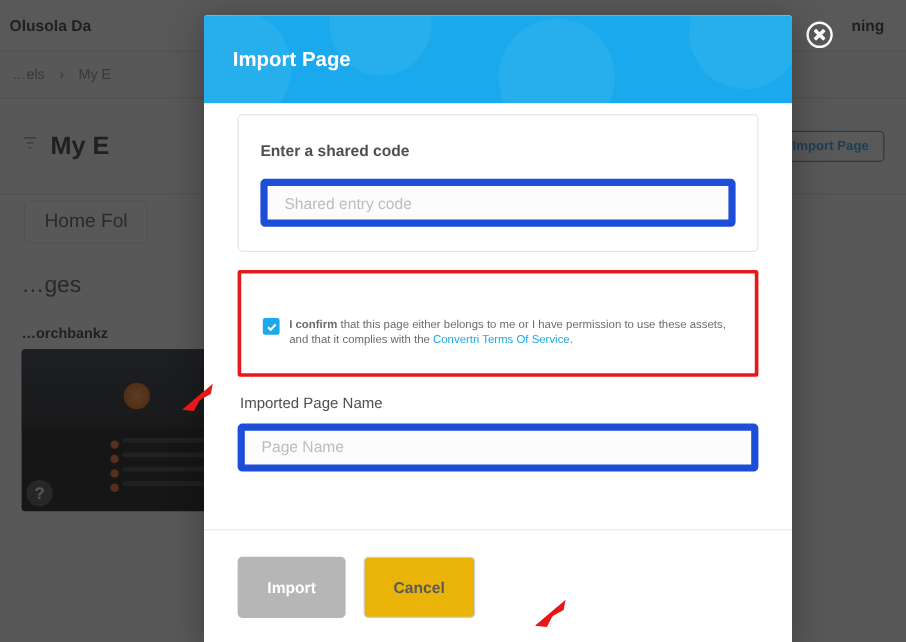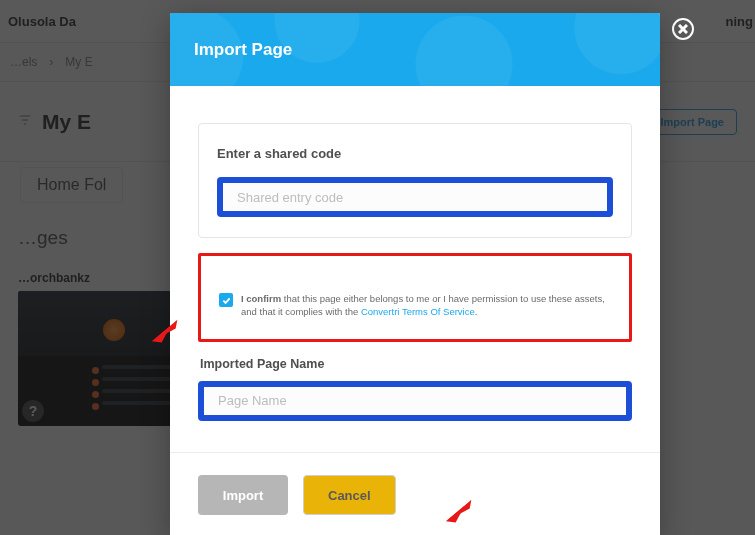--- a/index.html
+++ b/index.html
@@ -59,26 +59,26 @@
   }
   .modal-hdr {
     height:73px; background:#1aa9ec; color:#fff; font-weight:800; font-size:17px;
     display:flex; align-items:center; padding:0 24px;
     background-image:
       radial-gradient(circle at 5% 60%, rgba(255,255,255,0.06) 48px, transparent 49px),
       radial-gradient(circle at 30% 10%, rgba(255,255,255,0.06) 42px, transparent 43px),
       radial-gradient(circle at 60% 70%, rgba(255,255,255,0.06) 48px, transparent 49px),
       radial-gradient(circle at 92% 20%, rgba(255,255,255,0.06) 46px, transparent 47px);
   }
-  .modal-body { flex:1; overflow-y:auto; padding:37px 28px 14px 28px; }
+  .modal-body { flex:1; overflow-y:auto; padding:9px 28px 14px 28px; }
   .card {
     border:1px solid #e5e5e5; border-radius:4px; padding:22px 18px 20px 18px; margin-bottom:15px;
   }
   .card .label { font-size:13px; font-weight:700; color:#4f4f4f; margin-bottom:16px; }
-  .label-plain { font-size:12.5px; font-weight:700; color:#4f4f4f; margin:4px 0 10px 2px; }
+  .label-plain { font-size:12.5px; font-weight:400; color:#4f4f4f; margin:4px 0 10px 2px; }
   .field {
     width:100%; height:40px; border:6px solid #1d4ed8; background:#fcfcfc;
     border-radius:4px; padding:0 14px; font-size:13px; color:#333;
   }
   .field::placeholder { color:#bdbdbd; font-weight:500; }
   .card-bordered { position:relative; }
   .redbox {
     border:3px solid #e81818; border-radius:2px;
   }
   .confirm-row { display:flex; align-items:flex-start; gap:8px; margin-top:14px; }
@@ -86,21 +86,21 @@
     width:14px; height:14px; border-radius:2px; background:#1aa9ec; flex-shrink:0;
     display:flex; align-items:center; justify-content:center; color:#fff; font-size:10px;
     margin-top:1px; border:none; cursor:pointer;
   }
   .confirm-text { font-size:9.5px; color:#6b6b6b; line-height:1.4; }
   .confirm-text a { color:#1aa9ec; text-decoration:none; font-weight:400; }
   .footerbar {
     border-top:1px solid #ececec; padding:22px 28px; display:flex; gap:15px;
   }
   .btn {
-    height:40px; min-width:90px; border-radius:4px; font-size:13px; font-weight:700;
+    height:51px; min-width:90px; border-radius:4px; font-size:13px; font-weight:700;
     cursor:pointer; padding:0 24px;
   }
   .btn-primary { background:#b6b6b6; color:#fff; border:none; }
   .btn-secondary { background:#eab308; color:#5a5a5a; border:1px solid #cfcfcf; }
 
   .close-x {
     position:absolute; top:18px; left:672px; width:22px; height:22px; border-radius:50%;
     border:2px solid #fff; background:transparent; display:flex; align-items:center;
     justify-content:center; color:#fff; cursor:pointer;
   }
@@ -114,21 +114,21 @@
   .arrow1 { top:312px; left:147px; transform:rotate(-5deg); }
   .arrow2 { top:492px; left:441px; transform:rotate(-5deg);}
 </style>
 </head>
 <body>
 
 <div class="bg">
   <div class="topbar">
     <span>Olusola Da</span>
     <div style="flex:1"></div>
-    <span style="margin-right:2px;">ning</span>
+    <span style="margin-right:18px;">ning</span>
   </div>
   <div class="crumbs">
     <span>…els</span>
     <span>›</span>
     <span>My E</span>
   </div>
   <div class="pagehdr">
     <span class="filter-ico">
       <svg width="14" height="14" viewBox="0 0 24 24" fill="none" stroke="#aaa" stroke-width="2.5">
           <path d="M3 5h18M7 12h10M10 19h4"></path>

